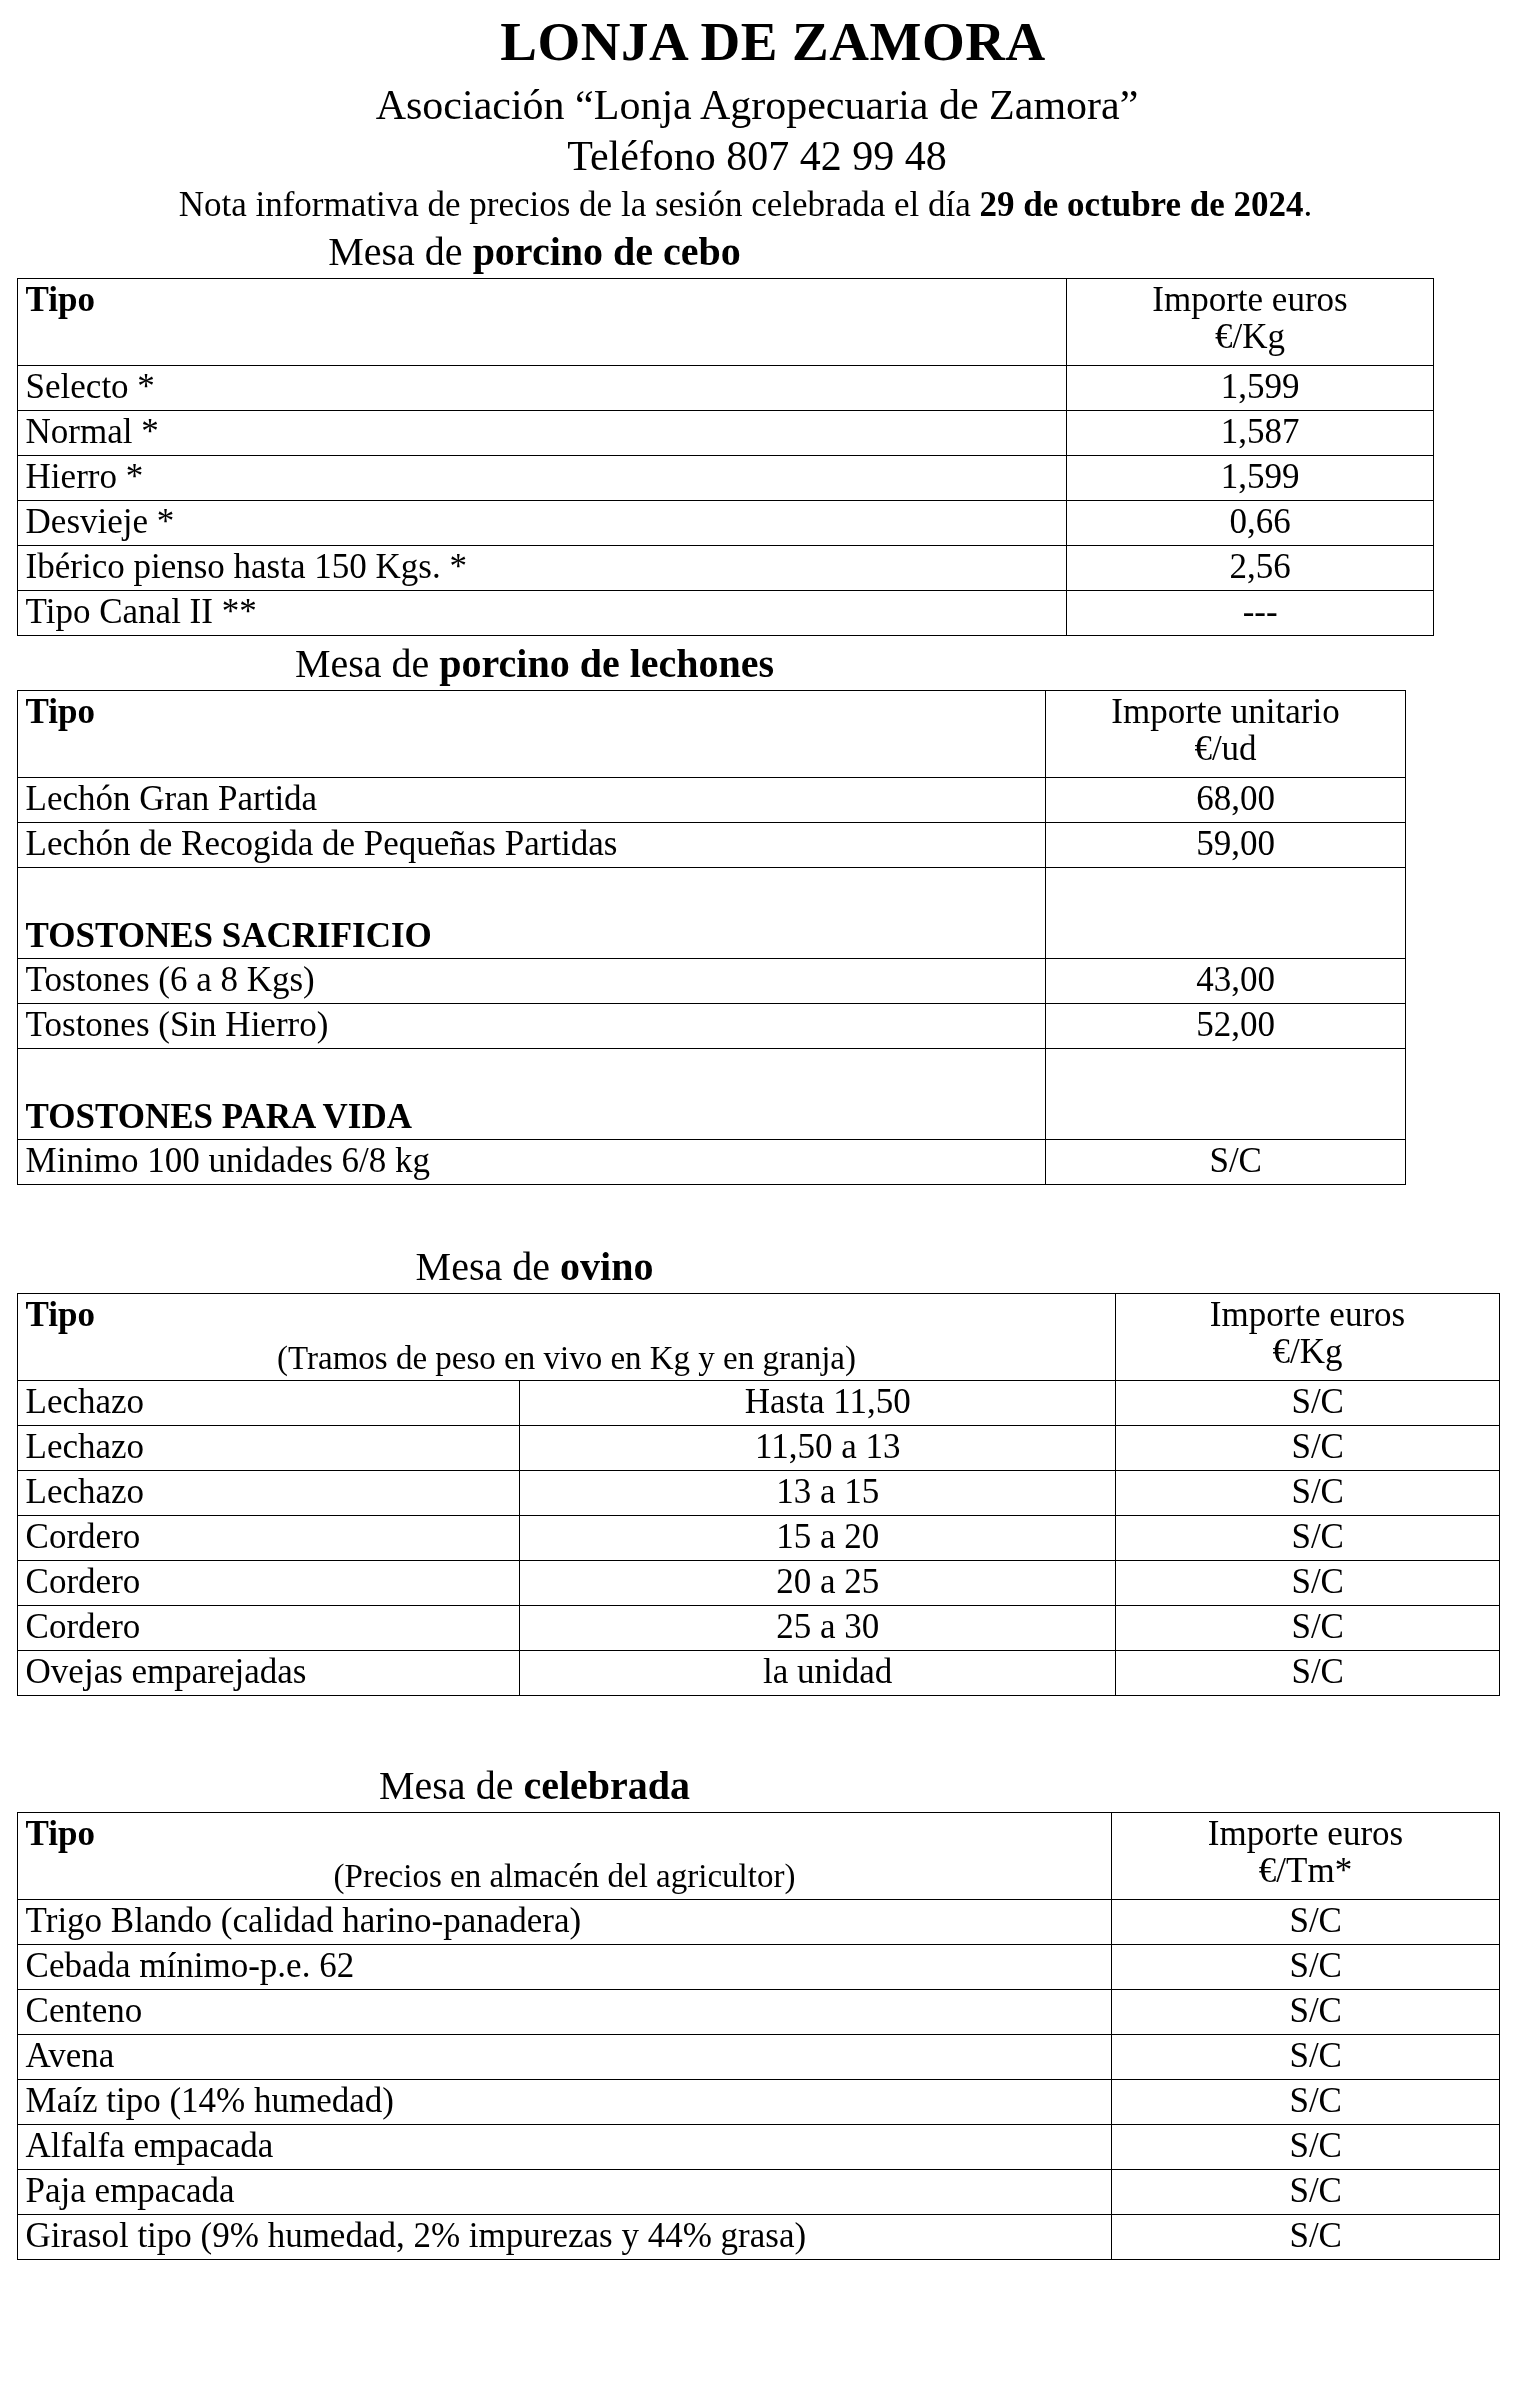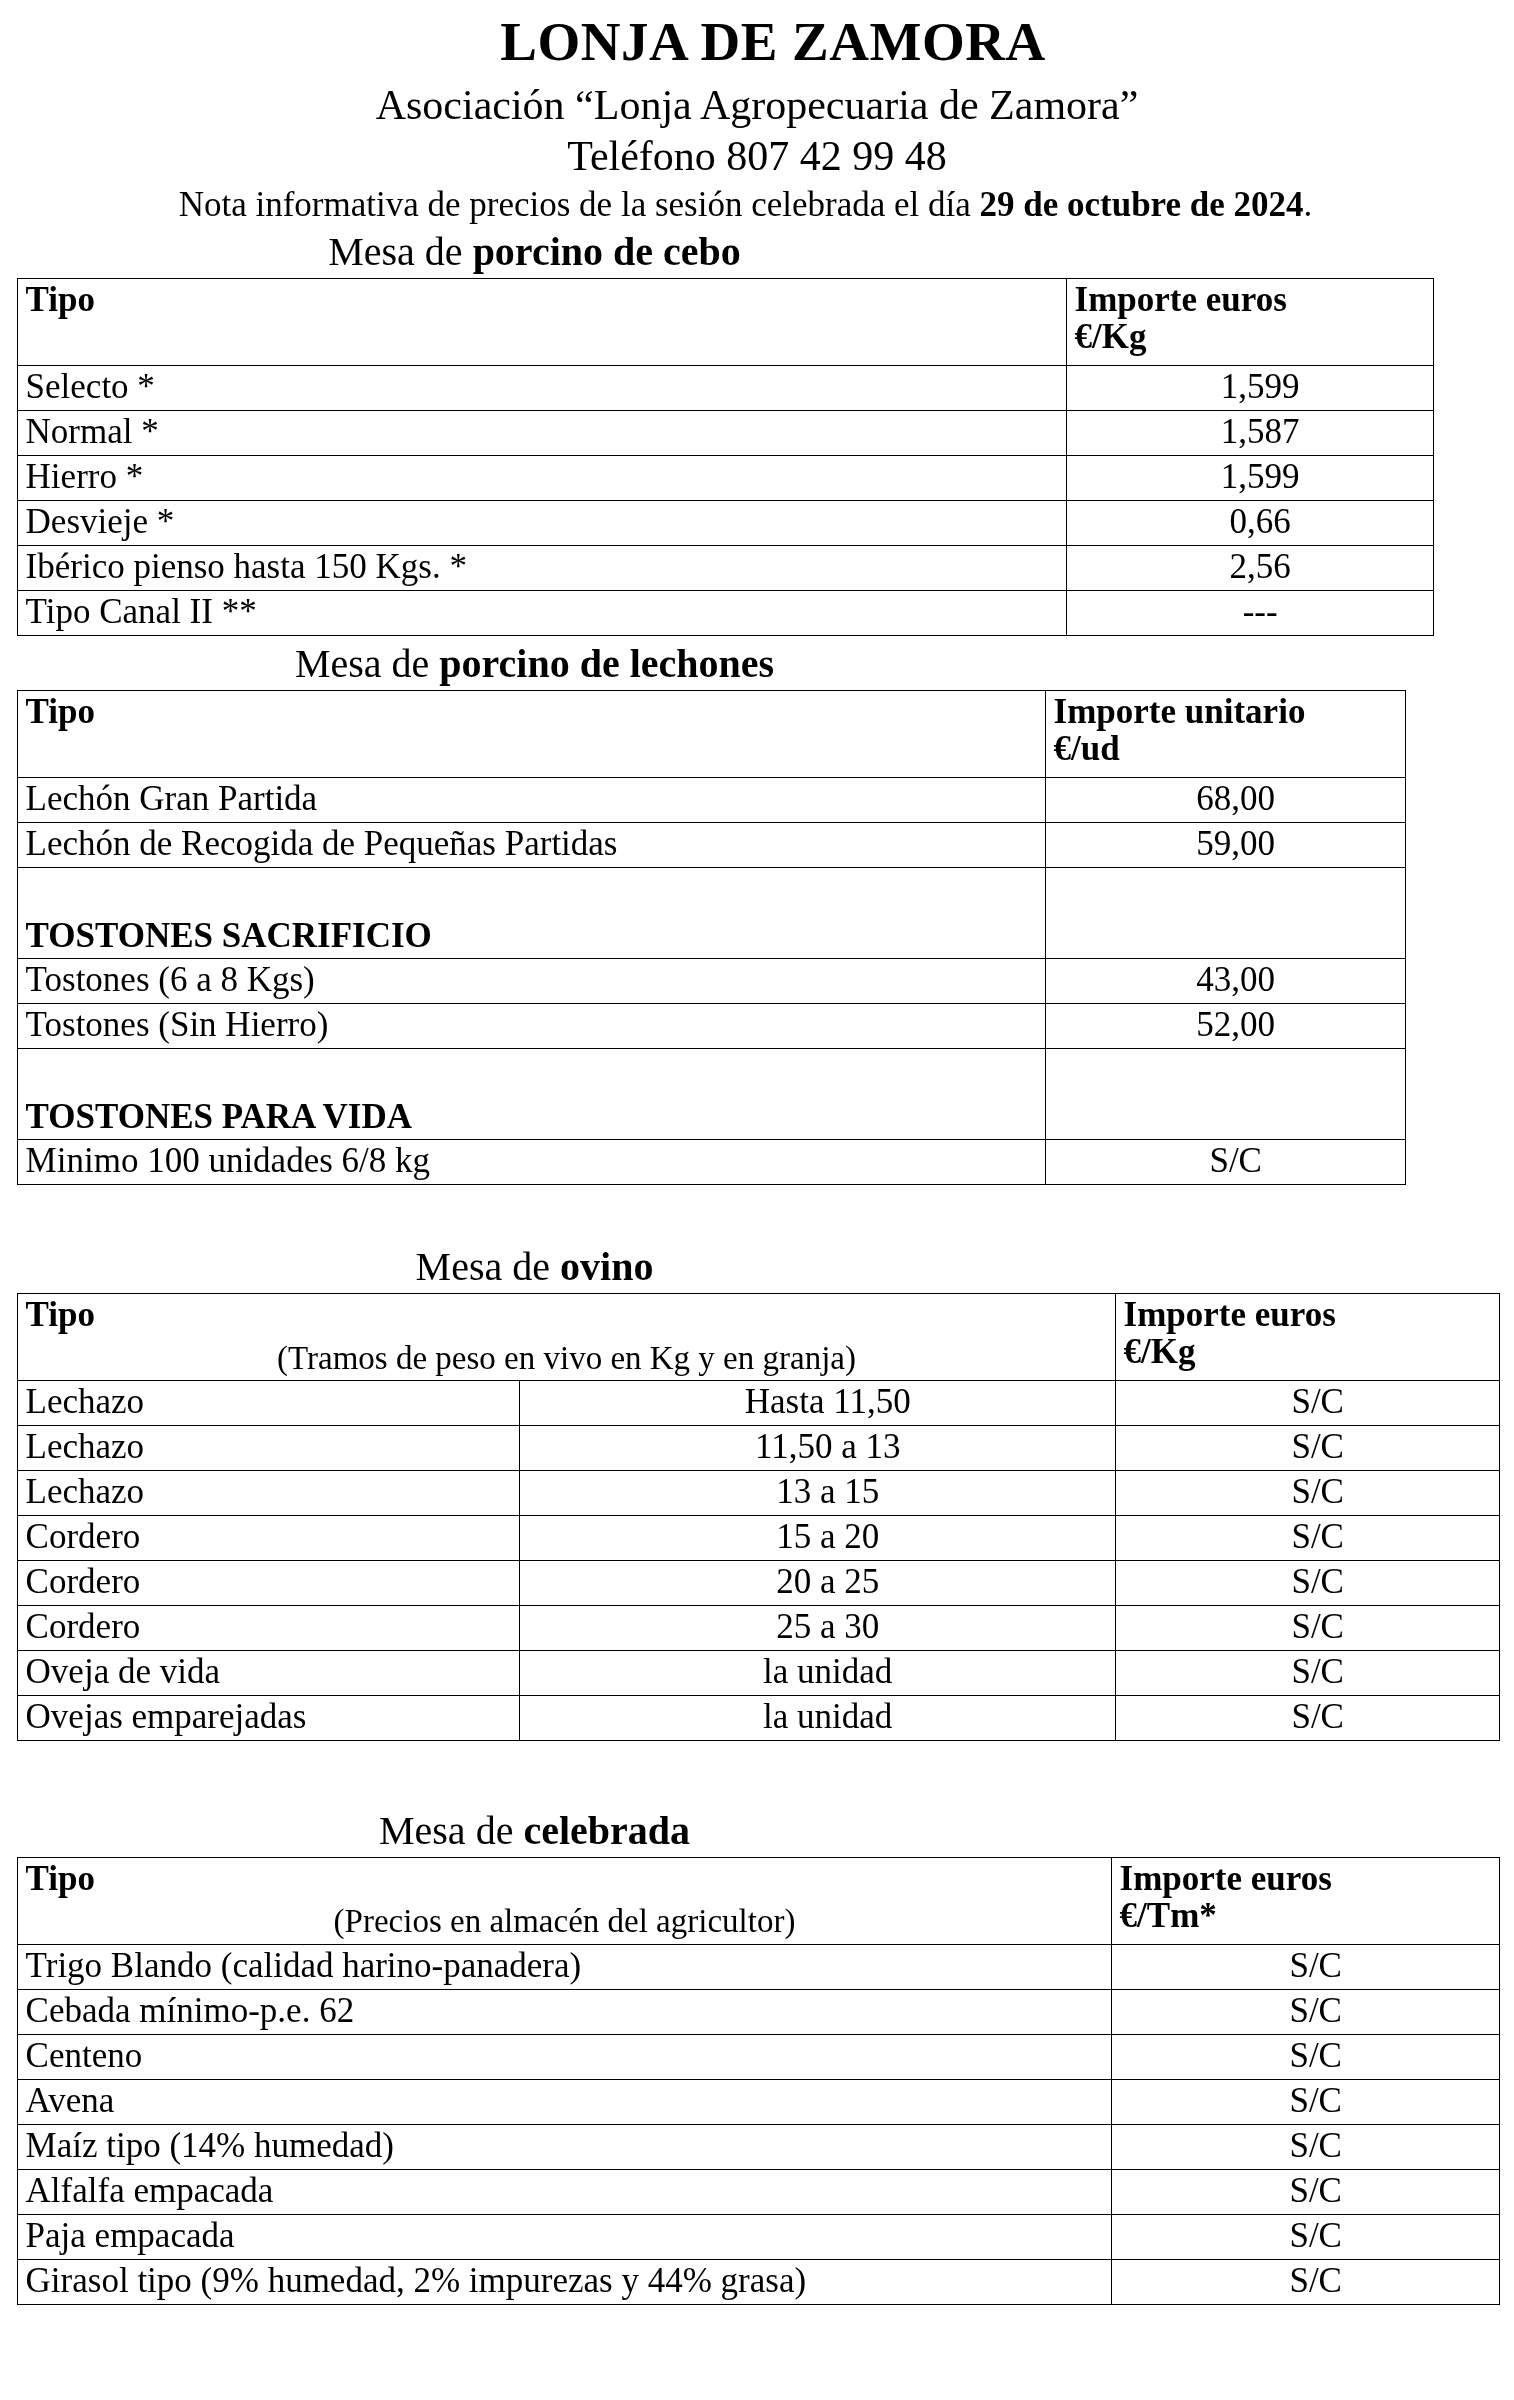--- a/index.html
+++ b/index.html
@@ -74,21 +74,21 @@
     padding: 1.9px 7.6px 3.8px 7.6px;
     vertical-align: top;
     font-weight: normal;
     text-align: left;
   }
   .hdr-cell {
     font-weight: bold;
     height: 87px;
     vertical-align: top;
   }
-  .hdr-two-line { text-align: left; font-weight: bold; }
+  .hdr-two-line { text-align: center; font-weight: normal; }
   .val { text-align: center; padding-left: 28px; }
   .row-cell { height: 45px; }
   .tall-cell { height: 91px; vertical-align: bottom; font-weight: bold; }
   .sub-note {
     text-align: center;
     font-weight: normal;
     font-size: 33px;
     padding-top: 7.6px;
   }
   .tipo-inline { font-weight: bold; }
@@ -266,25 +266,20 @@
         <td class="row-cell">Cordero</td>
         <td class="row-cell val">20 a 25</td>
         <td class="row-cell val">S/C</td>
       </tr>
       <tr>
         <td class="row-cell">Cordero</td>
         <td class="row-cell val">25 a 30</td>
         <td class="row-cell val">S/C</td>
       </tr>
       <tr>
-        <td class="row-cell">Oveja de vida</td>
-        <td class="row-cell val">la unidad</td>
-        <td class="row-cell val">S/C</td>
-      </tr>
-      <tr>
         <td class="row-cell">Ovejas emparejadas</td>
         <td class="row-cell val">la unidad</td>
         <td class="row-cell val">S/C</td>
       </tr>
     </tbody>
   </table>
 
   <div class="gap-lg"></div>
 
   <div class="mesa-heading"><span>Mesa de </span><span class="strong">celebrada</span></div>

